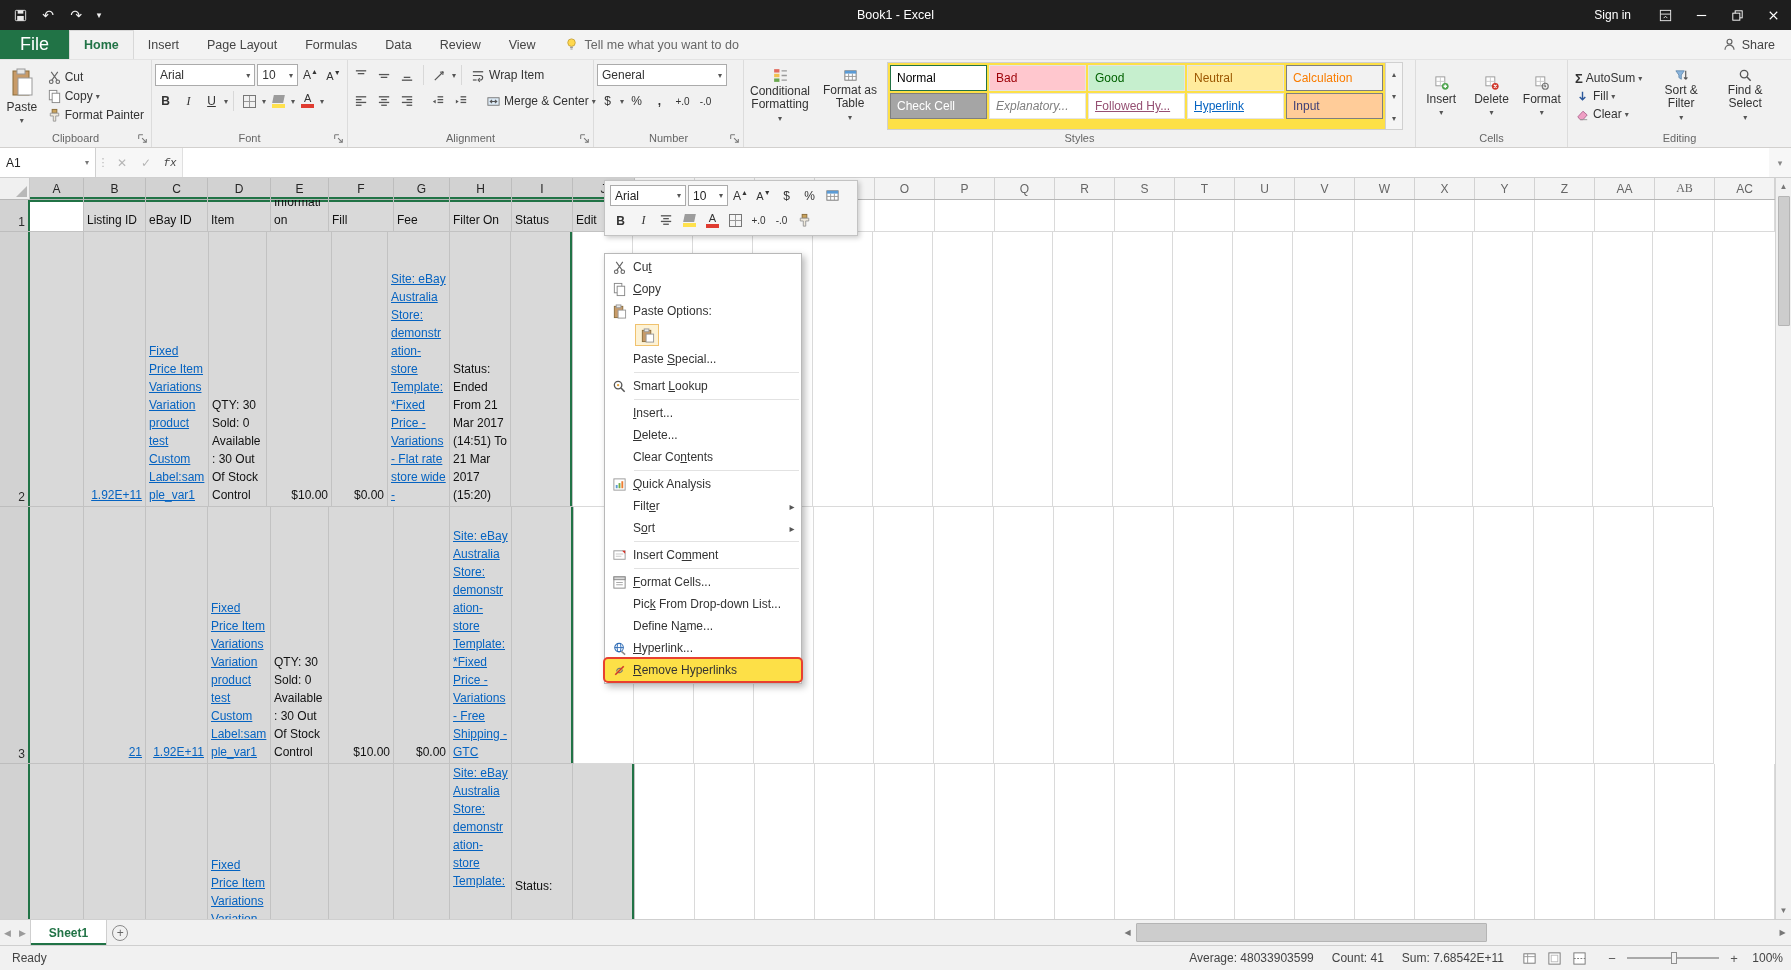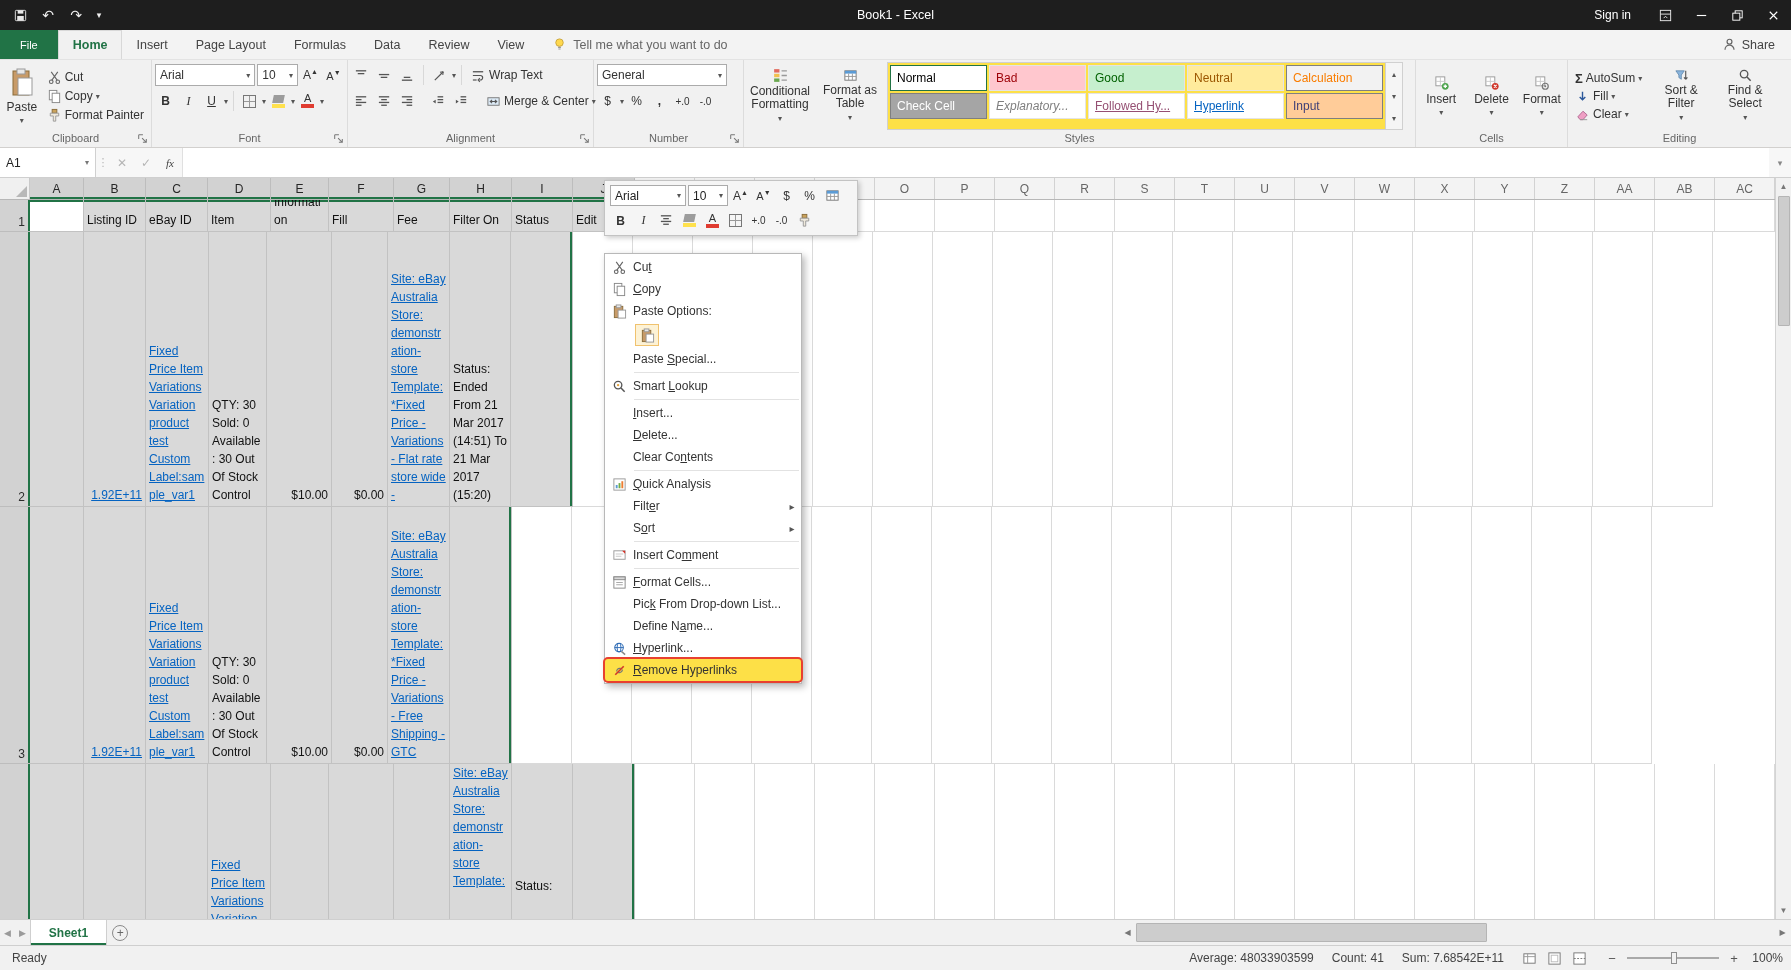--- a/index.html
+++ b/index.html
@@ -13,21 +13,21 @@
   .qat{display:flex;align-items:center;padding-left:6px;z-index:2}
   .tbtn{width:28px;height:30px;display:flex;align-items:center;justify-content:center;color:#f0f0f0;font-size:14px}
   .caret-btn{width:18px;font-size:9px}
   .title-text{position:absolute;left:0;right:0;top:0;height:30px;display:flex;align-items:center;justify-content:center;font-size:12.5px;color:#fff;pointer-events:none}
   .titlebar-right{margin-left:auto;display:flex;align-items:center;height:100%;z-index:2}
   .signin{padding:0 16px;font-size:12px;color:#fff}
   .winbtn{width:36px;height:30px;display:flex;align-items:center;justify-content:center}
 
   
   .tabrow{height:30px;background:#f3f3f3;display:flex;align-items:stretch;flex:none;border-bottom:1px solid #e3e3e3}
-  .file-tab{background:var(--accent);color:#fff;display:flex;align-items:center;padding:0 20px;font-size:11px}
+  .file-tab{background:var(--accent);color:#fff;display:flex;align-items:center;padding:0 20px;font-size:18px}
   .rtab{display:flex;align-items:center;padding:13px 14px;font-size:12.5px;color:#444}
   .rtab.active{background:#f1f1f1;color:var(--accent);border:1px solid #d8d8d8;border-bottom:none;font-weight:bold}
   .tellme{display:flex;align-items:center;gap:6px;color:#666;padding:0 14px;font-size:12.5px}
   .share{margin-left:auto;display:flex;align-items:center;gap:5px;padding:0 16px;color:#444;font-size:12.5px}
 
   
   .ribbon{height:88px;background:#f1f1f1;display:flex;flex:none;border-bottom:1px solid #d2d0ce}
   .group{display:flex;flex-direction:column;border-right:1px solid #dcdcdc;padding:2px 3px 0 3px;position:relative}
   .gbody{flex:1;display:flex;align-items:stretch;gap:2px}
   .gcol{display:flex;flex-direction:column;justify-content:flex-start}
@@ -57,21 +57,21 @@
   .style-chip{display:flex;align-items:center;padding-left:6px;font-size:12px;border:1px solid #e4e4e4;overflow:hidden;white-space:nowrap}
   .gal-arrows{width:17px;display:flex;flex-direction:column;border-left:1px solid #d0d0d0}
   .gal-arrows span{flex:1;display:flex;align-items:center;justify-content:center;font-size:8px;color:#555;background:#f5f5f5}
 
   
   .formulabar{height:30px;background:#f7f7f7;border-bottom:1px solid #cfcfcf;display:flex;align-items:stretch;flex:none}
   .namebox{width:96px;background:#fff;border-right:1px solid #d0d0d0;display:flex;align-items:center;padding:0 6px;font-size:12px;gap:6px}
   .namebox .caret{margin-left:auto;color:#777}
   .fdots{width:14px;display:flex;align-items:center;justify-content:center;color:#b7b7b7;font-size:11px}
   .fbtn{width:24px;display:flex;align-items:center;justify-content:center;font-size:12px;color:#b5b5b5}
-  .fxbtn{color:#444;font-family:Liberation Serif, serif;font-style:italic;font-size:11px}
+  .fxbtn{color:#444;font-family:Liberation Mono, monospace;font-style:italic;font-size:11px}
   .finput{flex:1;background:#fff;border-left:1px solid #e0e0e0;display:flex;align-items:center;padding:0 6px}
   .fexpand{width:22px;display:flex;align-items:center;justify-content:center;color:#888;font-size:9px}
 
   
   .grid-wrap{flex:1;display:flex;overflow:hidden;background:#fff}
   .grid-main{flex:1;overflow:hidden;display:flex;flex-direction:column}
   .colheaders{display:flex;height:22px;background:#f3f3f3;border-bottom:1px solid #b7b7b7;flex:none}
   .cornercell{width:30px;flex:none;background:#f0f0f0;border-right:1px solid #c9c9c9;position:relative}
   .cornercell::after{content:"";position:absolute;right:2px;bottom:2px;border-left:11px solid transparent;border-bottom:11px solid #b8b8b8}
   .colhdr{flex:none;display:flex;align-items:center;justify-content:center;font-size:12px;color:#666;border-right:1px solid #d2d2d2;height:100%;background:#f3f3f3}
@@ -348,21 +348,21 @@
           <span class="sep-v"></span>
           <div class="rbtn">
             <span class="ic">
                 <svg width="15" height="15" viewBox="0 0 16 16" xmlns="http://www.w3.org/2000/svg">
                   <path d="M2 4 H13" stroke="#555" stroke-width="1.4" fill="none"></path>
                   <path d="M2 8 h8 a2.4 2.4 0 0 1 0 4.8 h-2" stroke="#555" stroke-width="1.3" fill="none"></path>
                   <path d="M9.5 10.8 l-2 2 2 2" stroke="#555" stroke-width="1.1" fill="none"></path>
                   <path d="M2 12.8 h4" stroke="#555" stroke-width="1.3"></path>
                 </svg>
               </span>
-            <span>Wrap Text</span>
+            <span>Wrap Item</span>
           </div>
         </div>
         <div class="rrow">
           <span class="glyphbtn">
               <svg width="15" height="15" viewBox="0 0 16 16" xmlns="http://www.w3.org/2000/svg">
                 <path d="M2 3 H13" stroke="#555" stroke-width="1.4" fill="none"></path>
                 <path d="M2 6 H8" stroke="#555" stroke-width="1.4" fill="none"></path>
                 <path d="M2 9 H13" stroke="#555" stroke-width="1.4" fill="none"></path>
                 <path d="M2 12 H8" stroke="#555" stroke-width="1.4" fill="none"></path>
               </svg>
@@ -629,21 +629,21 @@
           <div class="colhdr" style="width: 60px;">R</div>
           <div class="colhdr" style="width: 60px;">S</div>
           <div class="colhdr" style="width: 60px;">T</div>
           <div class="colhdr" style="width: 60px;">U</div>
           <div class="colhdr" style="width: 60px;">V</div>
           <div class="colhdr" style="width: 60px;">W</div>
           <div class="colhdr" style="width: 60px;">X</div>
           <div class="colhdr" style="width: 60px;">Y</div>
           <div class="colhdr" style="width: 60px;">Z</div>
           <div class="colhdr" style="width: 60px;">AA</div>
-          <div class="colhdr" style="width: 60px;">AB</div>
+          <div class="colhdr" style="width: 60px; font-family: Liberation Serif, serif;">AB</div>
           <div class="colhdr" style="width: 60px;">AC</div>
         </div>
       <div class="gridrows" id="gridRows">
           <div class="grow" style="height: 32px;">
             <div class="rowhdr">1</div>
             <div class="cell sel active" style="width: 54px; box-shadow: inset 0 2px 0 var(--accent);"></div>
             <div class="cell sel" style="width: 62px; box-shadow: inset 0 2px 0 var(--accent);">
               <div class="cin">Listing ID</div>
             </div>
             <div class="cell sel" style="width: 62px; box-shadow: inset 0 2px 0 var(--accent);">
@@ -731,20 +731,23 @@
             <div class="cell" style="width: 60px;"></div>
             <div class="cell" style="width: 60px;"></div>
             <div class="cell" style="width: 60px;"></div>
             <div class="cell" style="width: 60px;"></div>
             <div class="cell" style="width: 60px;"></div>
             <div class="cell" style="width: 60px;"></div>
           </div>
           <div class="grow" style="height: 257px;">
             <div class="rowhdr">3</div>
             <div class="cell sel" style="width: 54px;"></div>
+            <div class="cell sel" style="width: 62px;">
+              <div class="cin link" style="text-align: right;">21</div>
+            </div>
             <div class="cell sel" style="width: 62px;">
               <div class="cin link" style="text-align: right;">1.92E+11</div>
             </div>
             <div class="cell sel" style="width: 63px;">
               <div class="cin link">Fixed Price Item Variations Variation product test Custom Label:sample_var1</div>
             </div>
             <div class="cell sel" style="width: 58px;">
               <div class="cin">QTY: 30 Sold: 0 Available: 30 Out Of Stock Control</div>
             </div>
             <div class="cell sel" style="width: 65px;">

